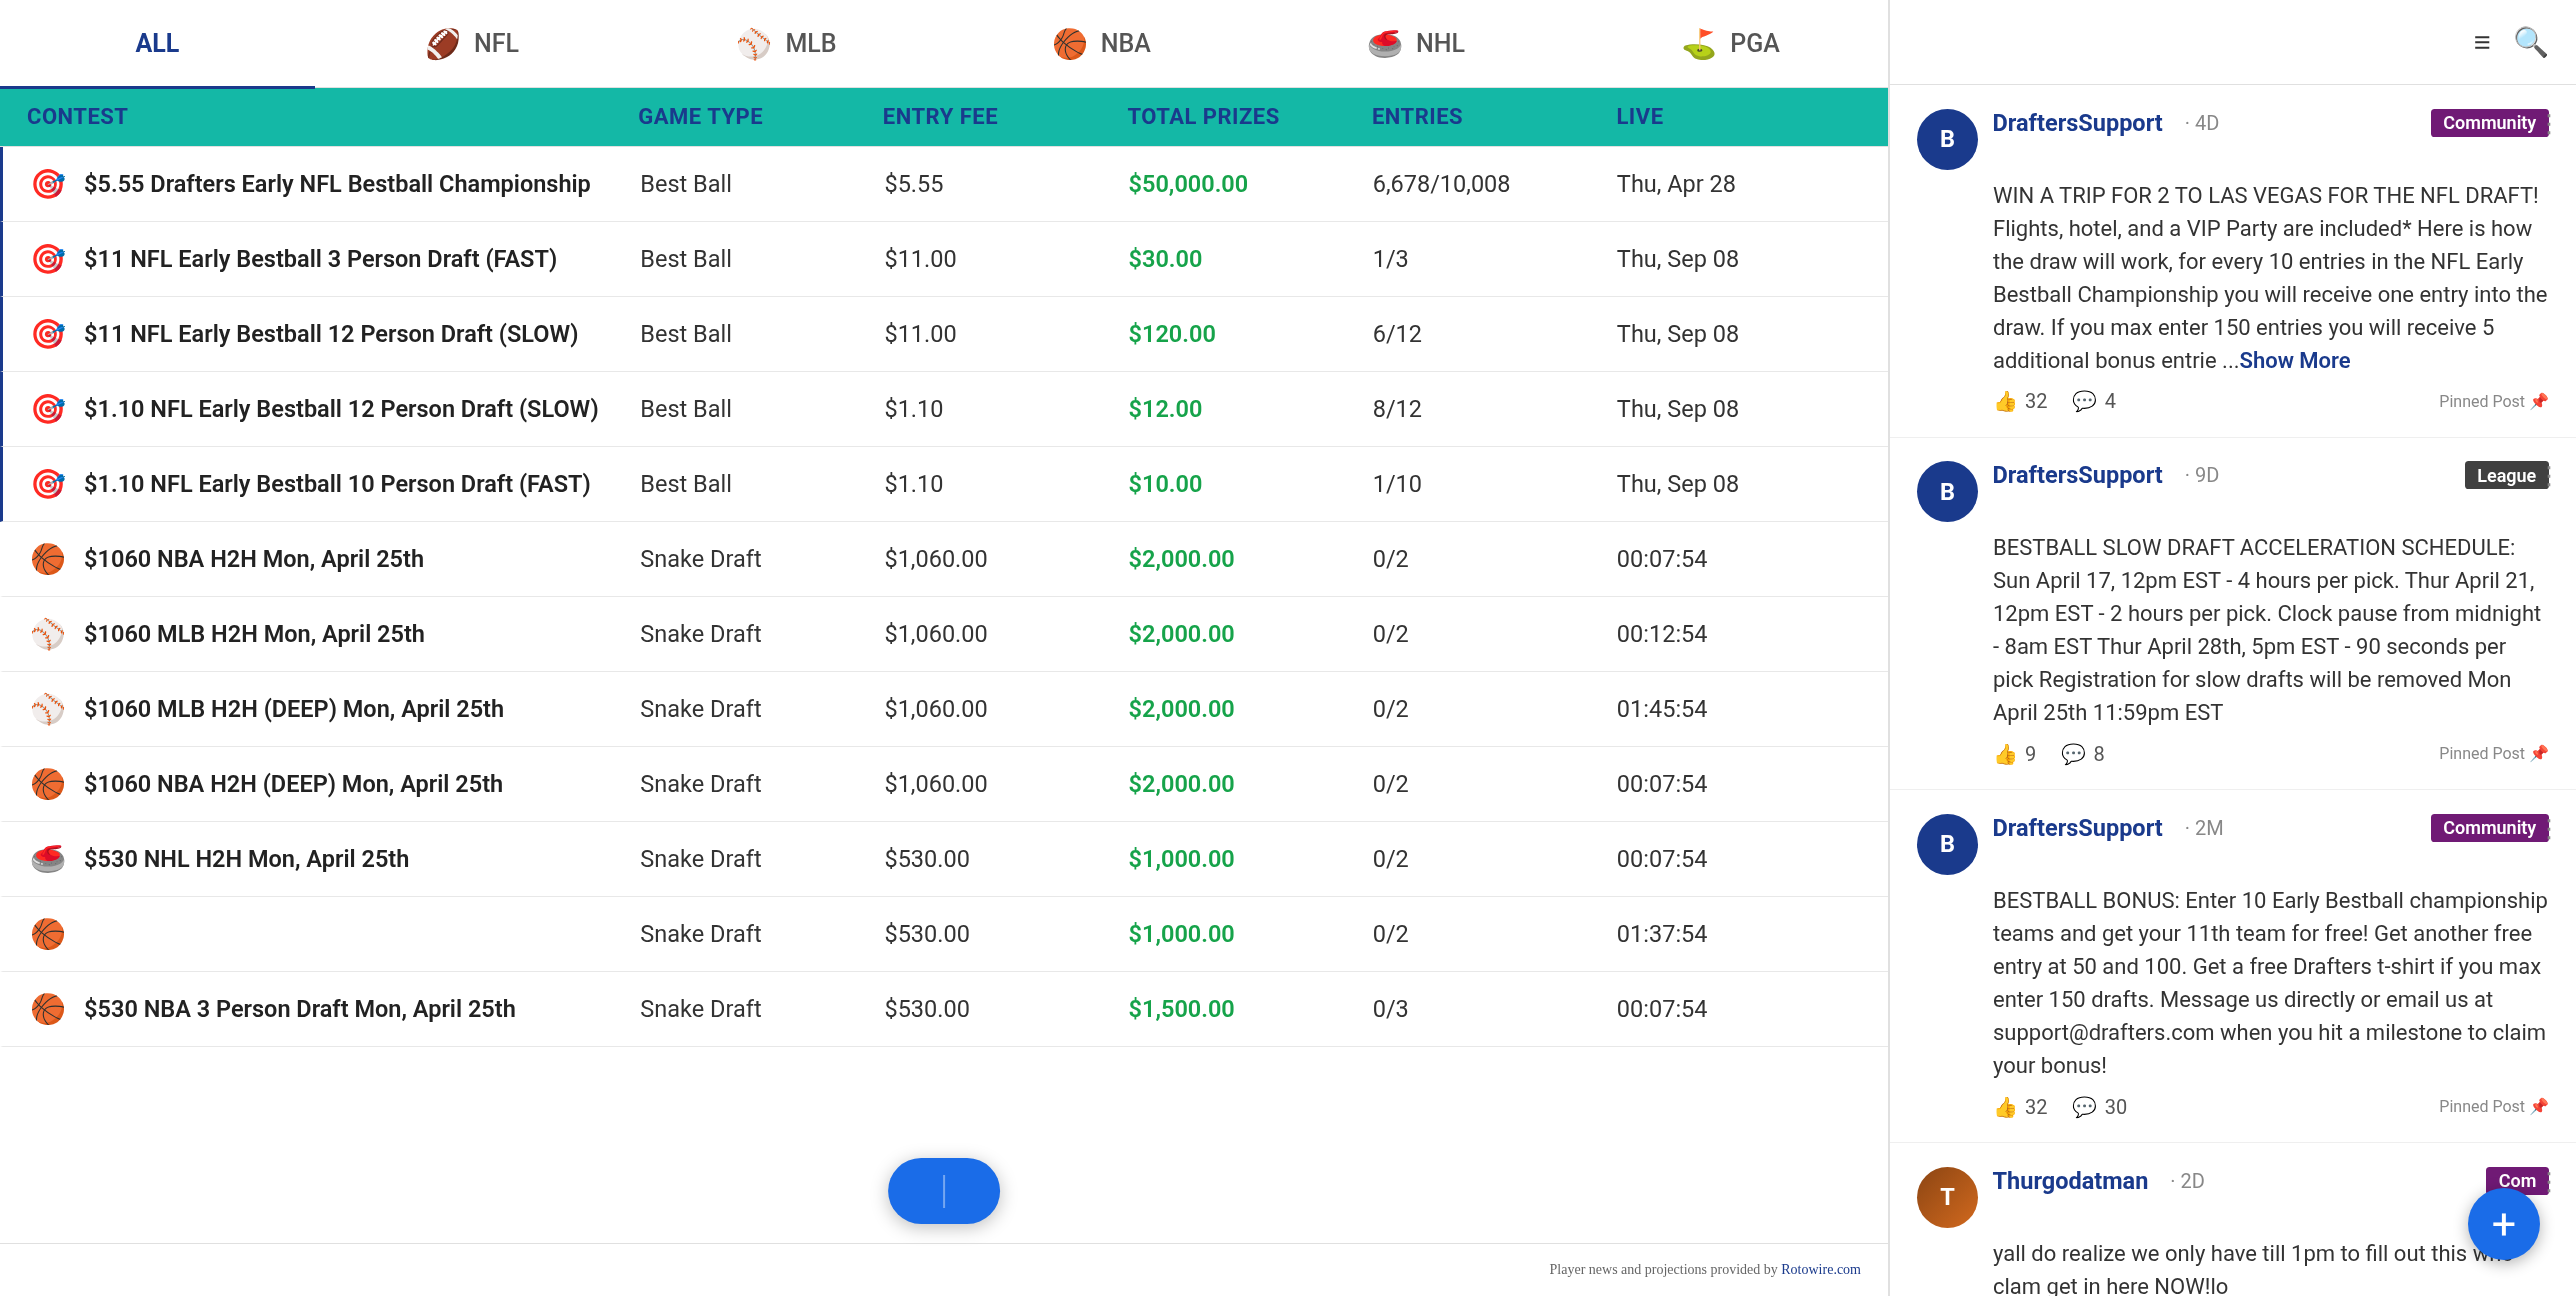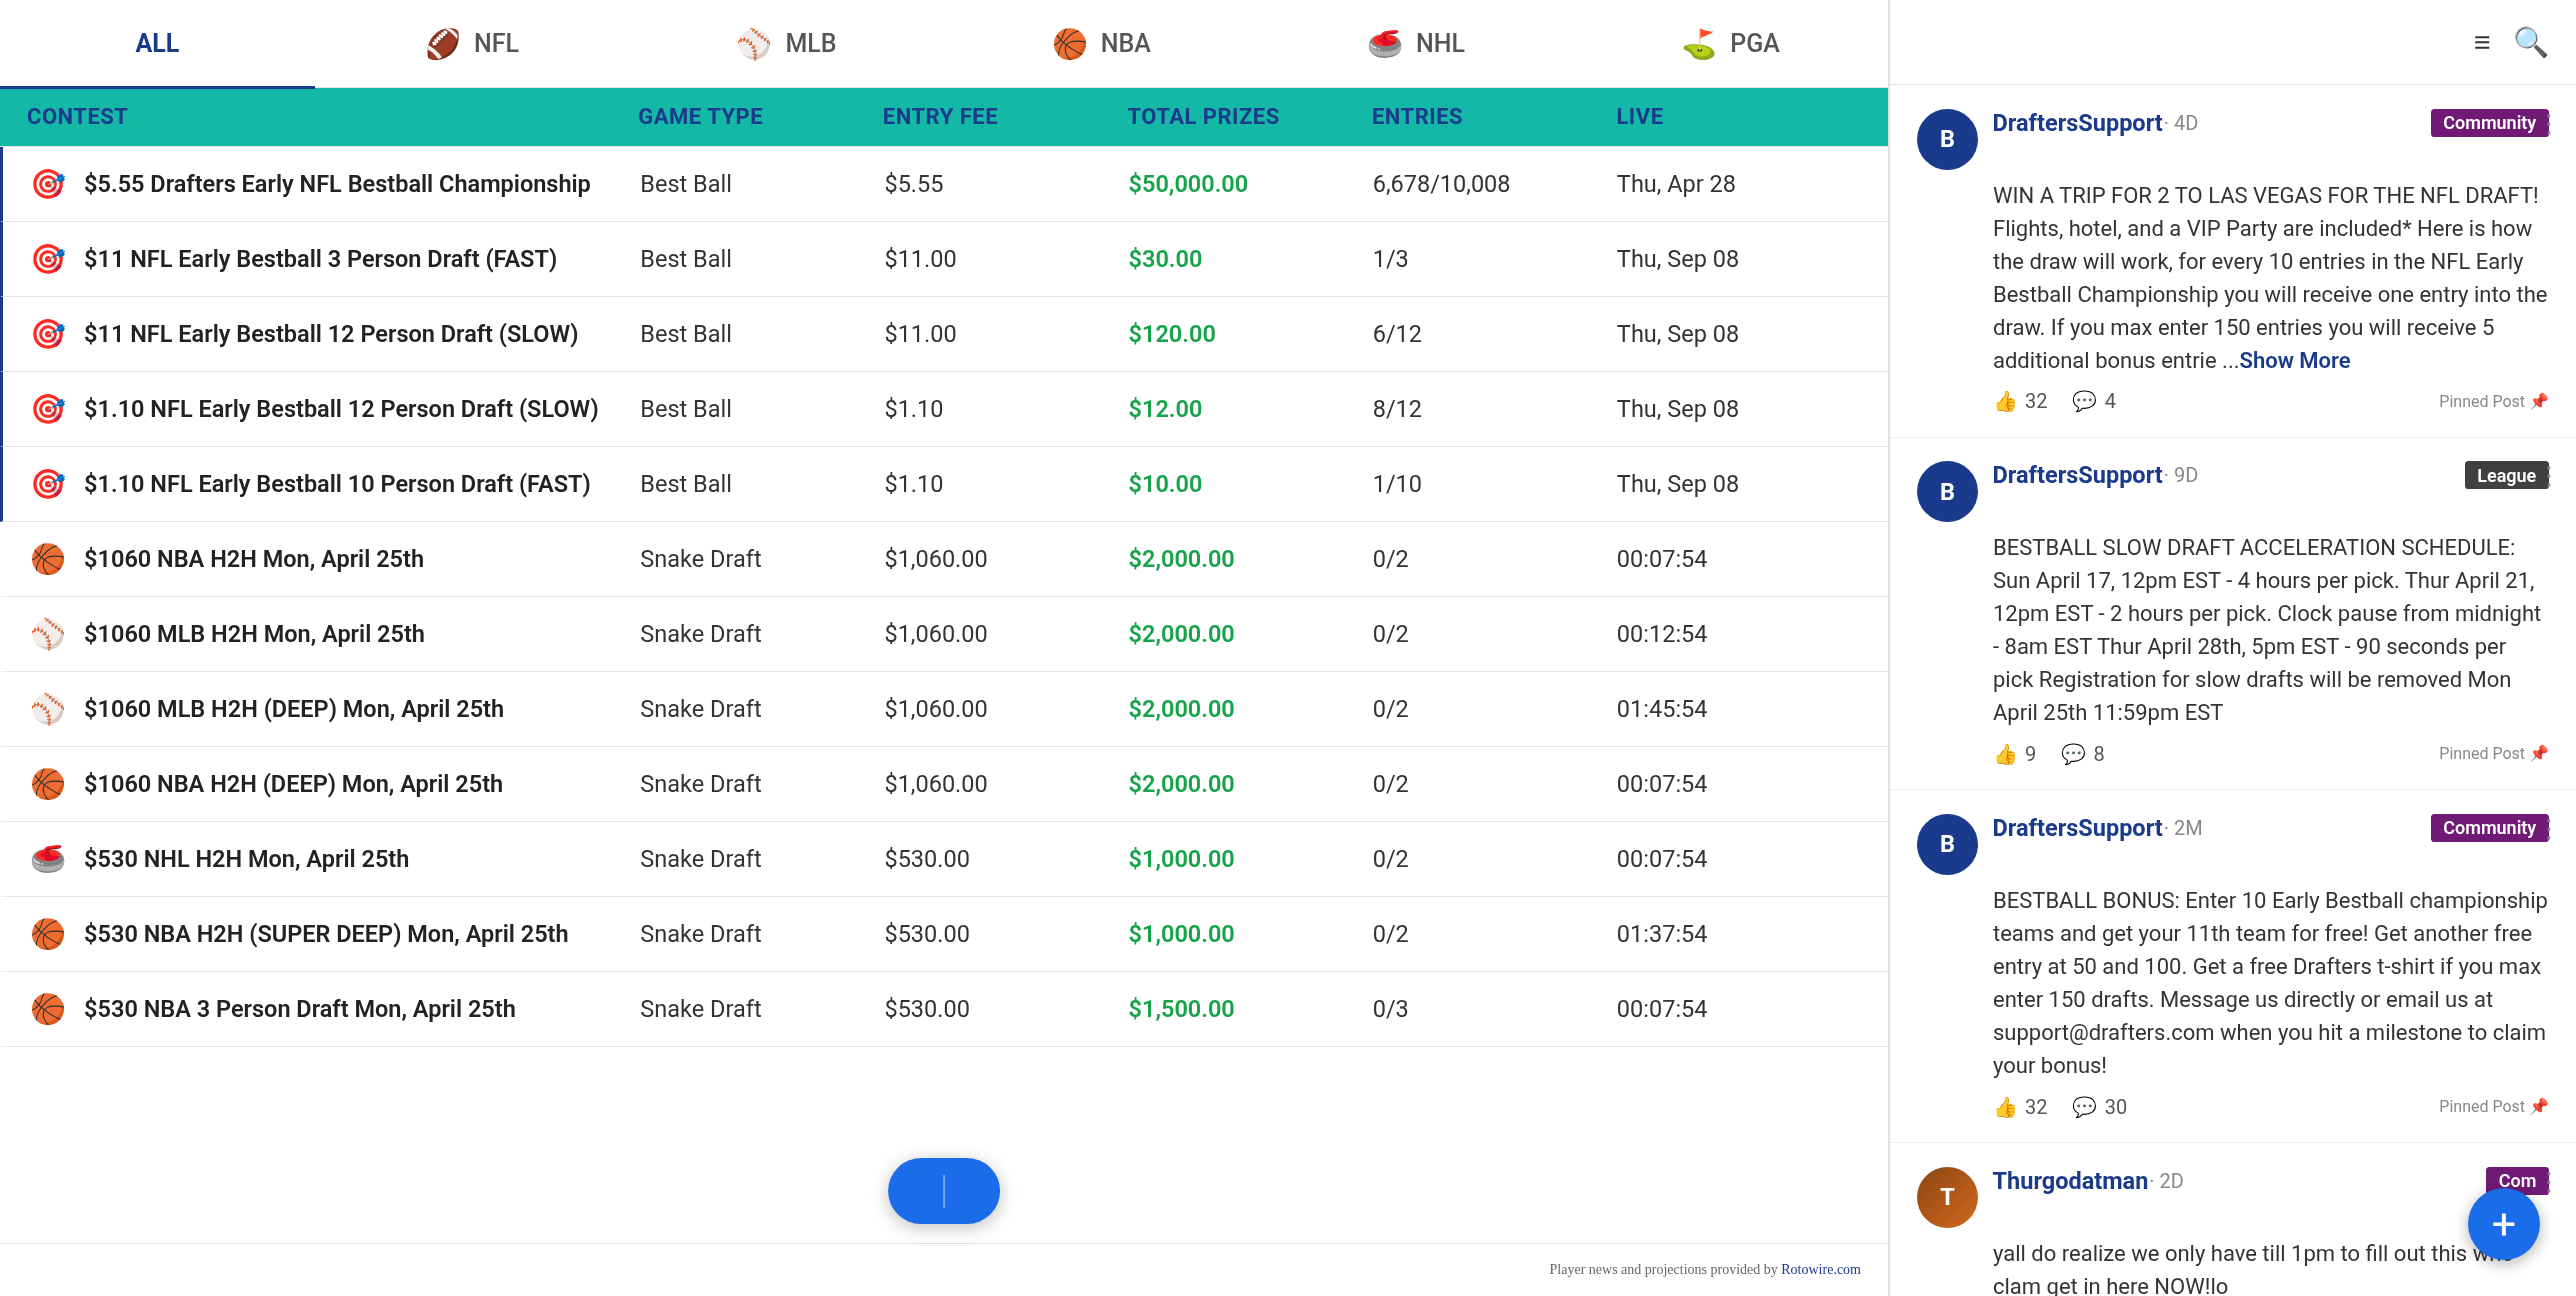--- a/index.html
+++ b/index.html
@@ -215,21 +215,21 @@
     }
     .post-avatar.thurgod {
       background: linear-gradient(135deg, #8b4513, #d2691e);
     }
     .post-meta {
       flex: 1;
     }
     .post-author-row {
       display: flex;
       align-items: center;
-      gap: 1px;
+      gap: 22px;
       flex-wrap: wrap;
     }
     .post-author {
       font-size: 23.5px;
       font-weight: 700;
       color: #1a3a8c;
     }
     .post-time {
       font-size: 20px;
       color: #888;
@@ -459,21 +459,20 @@
         </div>
         <div class="cell">Snake Draft</div>
         <div class="cell">$530.00</div>
         <div class="cell green">$1,000.00</div>
         <div class="cell">0/2</div>
         <div class="cell">00:07:54</div>
       </div>
       <div class="table-row">
         <div class="contest-name">
           <span class="contest-icon">🏀</span>
-          <span class="contest-text">$530 NBA H2H (SUPER DEEP) Mon, April 25th</span>
         </div>
         <div class="cell">Snake Draft</div>
         <div class="cell">$530.00</div>
         <div class="cell green">$1,000.00</div>
         <div class="cell">0/2</div>
         <div class="cell">01:37:54</div>
       </div>
       <div class="table-row">
         <div class="contest-name">
           <span class="contest-icon">🏀</span>

